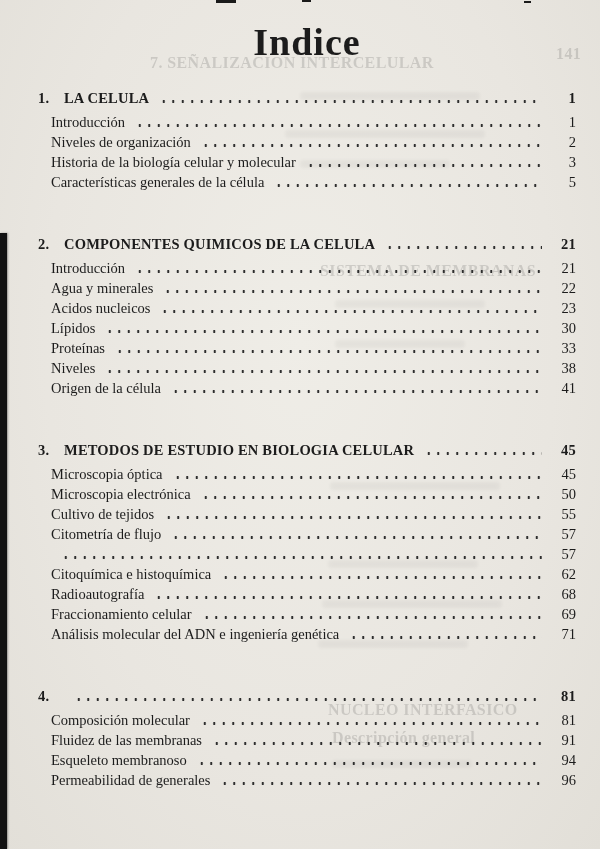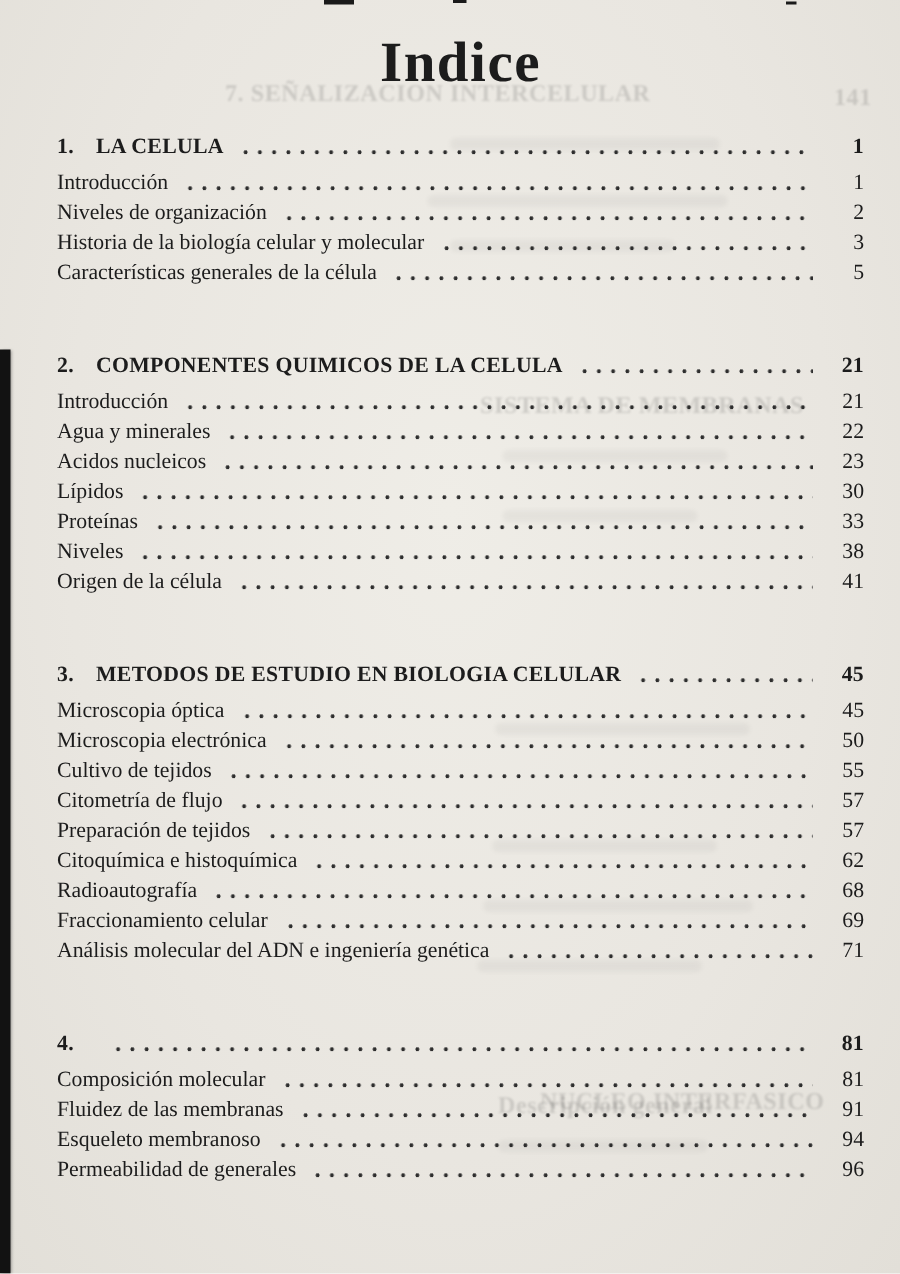--- a/index.html
+++ b/index.html
@@ -29,21 +29,21 @@
   .section:first-child { margin-top: 0; }
   .row {
     display: flex;
     align-items: flex-end;
     line-height: 20px;
     font-size: 14.5px;
     white-space: nowrap;
   }
   .section-head { font-weight: 700; margin-bottom: 4px; letter-spacing: .2px; }
   .sec-num { flex: none; width: 26px; }
-  .entries { margin-top: 2px; }
+  .entries { margin-left: 13px; margin-top: 2px; }
   .leader {
     flex: 1 1 auto;
     height: 14px;
     margin: 0 4px 0 8px;
     background-image: radial-gradient(circle, #2e2e2e 1.15px, rgba(0,0,0,0) 1.45px);
     background-size: 9.5px 5px;
     background-repeat: repeat-x;
     background-position: left 2px bottom 4px;
   }
   .page-num { flex: none; width: 30px; text-align: right; }
@@ -85,23 +85,23 @@
 </head>
 <body>
 
 <div class="edge-left"></div>
 <div class="top-mark m1"></div>
 <div class="top-mark m2"></div>
 <div class="top-mark m3"></div>
 
 <div id="bleed-layer">
     <span class="bleed-line" style="top: 54px; left: 150px;">7. SEÑALIZACION INTERCELULAR</span>
-    <span class="bleed-line" style="top: 57px; left: 556px;">141</span>
+    <span class="bleed-line" style="top: 45px; left: 556px;">141</span>
     <span class="bleed-line" style="top: 262px; left: 320px;">SISTEMA DE MEMBRANAS</span>
-    <span class="bleed-line" style="top: 726px; left: 328px; margin-left: 32px;">NUCLEO INTERFASICO</span>
+    <span class="bleed-line" style="top: 701px; left: 328px;">NUCLEO INTERFASICO</span>
     <span class="bleed-line" style="top: 729px; left: 332px;">Descripción general</span>
     <div class="bleed-smudge" style="left: 300px; top: 92px; width: 180px;"></div>
     <div class="bleed-smudge" style="left: 285px; top: 130px; width: 200px;"></div>
     <div class="bleed-smudge" style="left: 300px; top: 160px; width: 150px;"></div>
     <div class="bleed-smudge" style="left: 335px; top: 300px; width: 150px;"></div>
     <div class="bleed-smudge" style="left: 335px; top: 340px; width: 130px;"></div>
     <div class="bleed-smudge" style="left: 330px; top: 482px; width: 170px;"></div>
     <div class="bleed-smudge" style="left: 328px; top: 560px; width: 150px;"></div>
     <div class="bleed-smudge" style="left: 322px; top: 600px; width: 180px;"></div>
     <div class="bleed-smudge" style="left: 318px; top: 640px; width: 150px;"></div>
@@ -224,21 +224,20 @@
     <span class="page-num">55</span>
   </div>
 
   <div class="row">
     <span class="entry-title">Citometría de flujo</span>
     <span class="leader"></span>
     <span class="page-num">57</span>
   </div>
 
   <div class="row">
-    <span class="entry-title">Preparación de tejidos</span>
     <span class="leader"></span>
     <span class="page-num">57</span>
   </div>
 
   <div class="row">
     <span class="entry-title">Citoquímica e histoquímica</span>
     <span class="leader"></span>
     <span class="page-num">62</span>
   </div>
 

